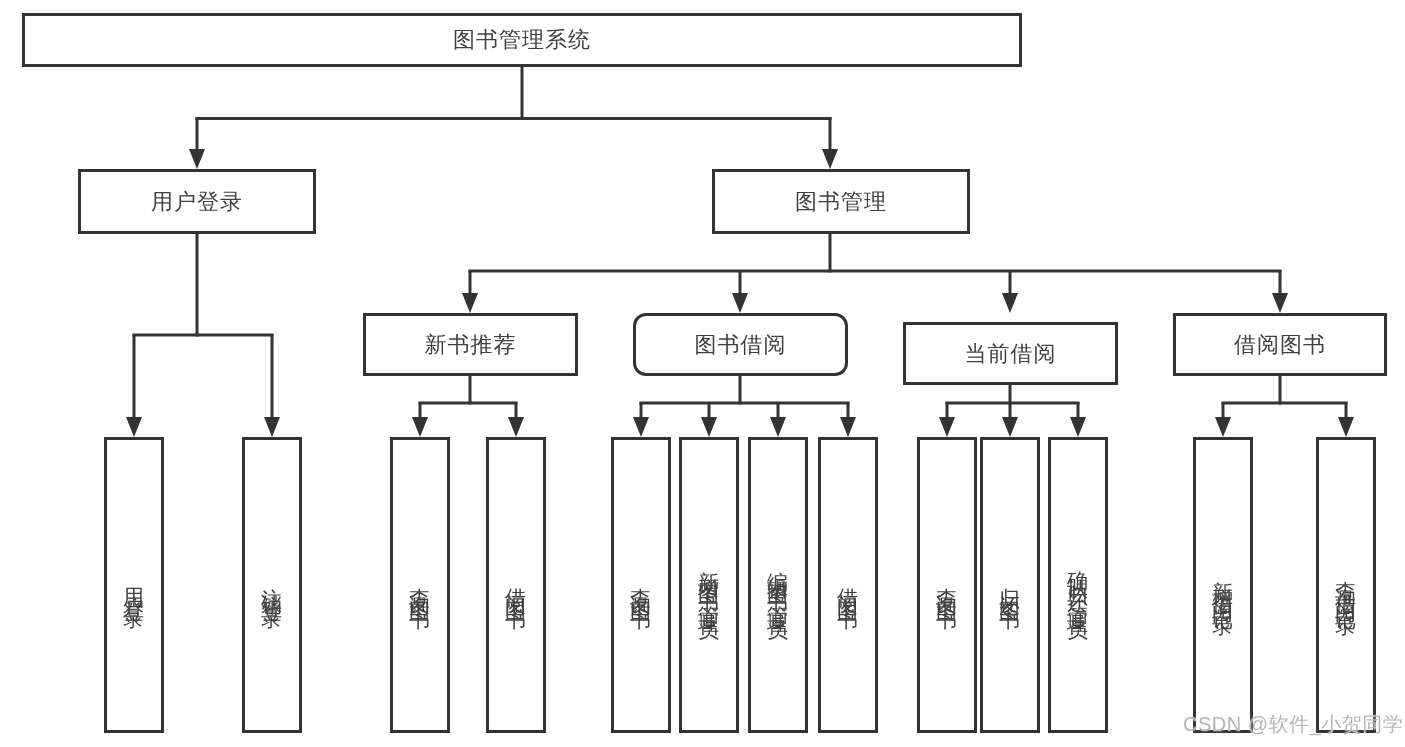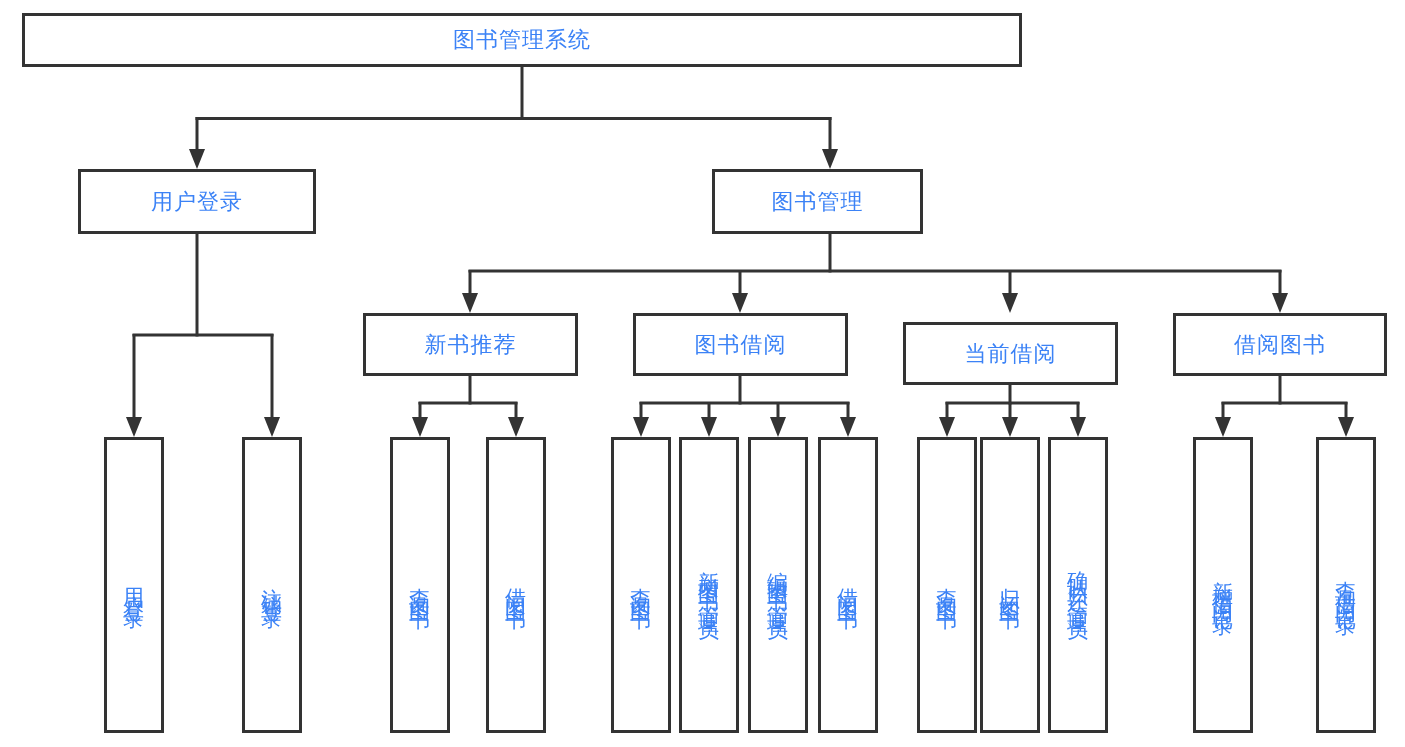--- a/index.html
+++ b/index.html
@@ -27,21 +27,21 @@
   }
   .wires polygon {
     fill: #333333;
     stroke: none;
   }
   .box {
     position: absolute;
     box-sizing: border-box;
     border: 3px solid #333333;
     background: #ffffff;
-    color: #3b82f6;
+    color: #404040;
     display: flex;
     align-items: center;
     justify-content: center;
     z-index: 1;
   }
   .box.h span {
     font-size: 22px;
     letter-spacing: 1px;
     white-space: nowrap;
   }
@@ -147,28 +147,28 @@
     </g>
   </svg>
 
   <div class="box h" style="left:22px; top:13px; width:1000px; height:54px;">
     <span>图书管理系统</span>
   </div>
 
   <div class="box h" style="left:78px; top:169px; width:238px; height:65px;">
     <span>用户登录</span>
   </div>
-  <div class="box h" style="left:712px; top:169px; width:211px; height:65px;">
+  <div class="box h" style="left:712px; top:169px; width:258px; height:65px;">
     <span>图书管理</span>
   </div>
 
   <div class="box h" style="left:363px; top:313px; width:215px; height:63px;">
     <span>新书推荐</span>
   </div>
-  <div class="box h" style="left:633px; top:313px; width:215px; height:63px;">
+  <div class="box h" style="left:633px; top:313px; width:215px; height:63px;border-radius:13px;">
     <span>图书借阅</span>
   </div>
   <div class="box h" style="left:903px; top:313px; width:215px; height:63px;margin-top:9px;">
     <span>当前借阅</span>
   </div>
   <div class="box h" style="left:1173px; top:313px; width:214px; height:63px;">
     <span>借阅图书</span>
   </div>
 
   <div class="box v" style="left:104px; top:437px; width:60px; height:296px;">
@@ -208,14 +208,15 @@
     <span>确认归还（管理员）</span>
   </div>
 
   <div class="box v" style="left:1193px; top:437px; width:60px; height:296px;">
     <span>新增借阅记录</span>
   </div>
   <div class="box v" style="left:1316px; top:437px; width:60px; height:296px;">
     <span>查询借阅记录</span>
   </div>
 
+  <div class="watermark">CSDN @软件_小贺同学</div>
 
 </div>
 
 </body></html>

